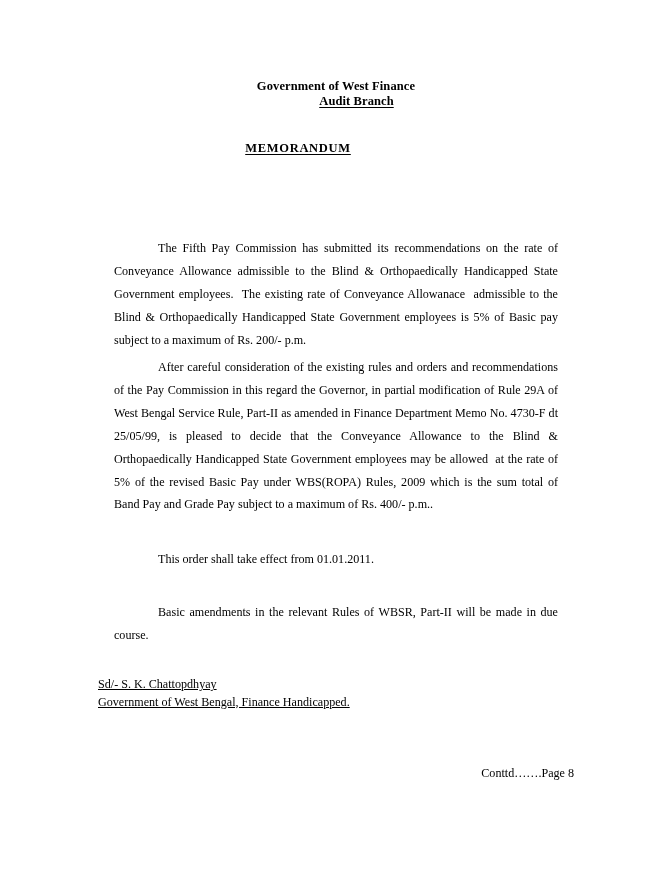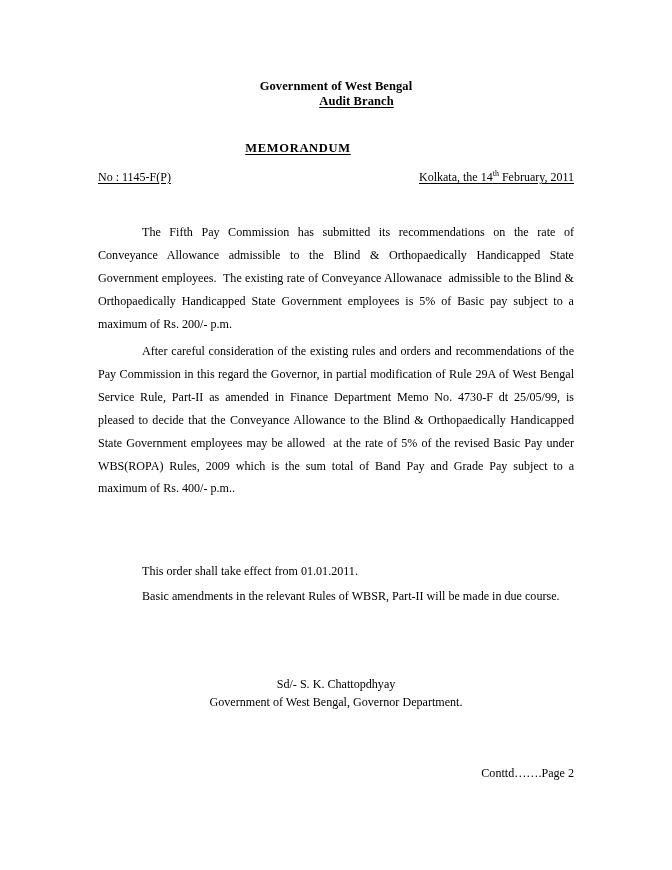--- a/index.html
+++ b/index.html
@@ -83,86 +83,83 @@
     position: absolute;
     left: 98px;
     width: 476px;
     font-size: 12.1px;
     line-height: 22.9px;
     text-align: justify;
     text-justify: inter-word;
   }
   #para-1 { top: 221px; }
   #para-2 { top: 340px; }
-  #para-3 { top: 560px; }
+  #para-3 { top: 532px; }
   #para-4 { top: 585px; }
   .body-block p {
-    margin: 0;
+    margin: 16px;
     text-indent: 44px;
     white-space: pre-wrap;
   }
   
   .signature {
     position: absolute;
     left: 98px;
     top: 676px;
     width: 476px;
-    text-align: center;
+    text-align: left;
     font-size: 12.1px;
     line-height: 17.5px;
+    text-decoration: underline;
   }
   .signature span { display: block; }
   
   .footer {
     position: absolute;
     left: 98px;
     top: 766px;
     width: 476px;
     text-align: right;
     font-size: 12.1px;
   }
   .footer span { white-space: pre; }
 </style>
 </head>
 <body>
 
 <div class="page">
 
   <div class="letterhead">
-    <span class="lh-line">Government of West Bengal</span>
+    <span class="lh-line">Government of West Finance</span>
     <span class="lh-line underline">Audit Branch</span>
   </div>
 
   <div class="memorandum-wrap">
     <span class="memorandum">MEMORANDUM</span>
   </div>
 
-  <div class="refline">
-    <span class="memo-no">No : 1145-F(P)</span>
-    <span class="memo-date"><span>Kolkata, the 14</span><sup>th</sup><span> February, 2011</span></span>
-  </div>
 
   <div class="body-block" id="para-1">
     <p>The Fifth Pay Commission has submitted its recommendations on the rate of Conveyance Allowance admissible to the Blind &amp; Orthopaedically Handicapped State Government employees.  The existing rate of Conveyance Allowanace  admissible to the Blind &amp; Orthopaedically Handicapped State Government employees is 5% of Basic pay subject to a maximum of Rs. 200/- p.m.</p>
   </div>
 
   <div class="body-block" id="para-2">
     <p>After careful consideration of the existing rules and orders and recommendations of the Pay Commission in this regard the Governor, in partial modification of Rule 29A of West Bengal Service Rule, Part-II as amended in Finance Department Memo No. 4730-F dt 25/05/99, is pleased to decide that the Conveyance Allowance to the Blind &amp; Orthopaedically Handicapped State Government employees may be allowed  at the rate of 5% of the revised Basic Pay under WBS(ROPA) Rules, 2009 which is the sum total of Band Pay and Grade Pay subject to a maximum of Rs. 400/- p.m..</p>
   </div>
 
   <div class="body-block" id="para-3">
     <p>This order shall take effect from 01.01.2011.</p>
   </div>
 
   <div class="body-block" id="para-4">
     <p>Basic amendments in the relevant Rules of WBSR, Part-II will be made in due course.</p>
   </div>
 
   <div class="signature">
     <span>Sd/- S. K. Chattopdhyay</span>
-    <span>Government of West Bengal, Governor Department.</span>
+    <span>Government of West Bengal, Finance Handicapped.</span>
   </div>
 
   <div class="footer">
-    <span>Conttd…….Page 2</span>
+    <span>Conttd…….Page 8</span>
   </div>
 
 </div>
 
 </body></html>

